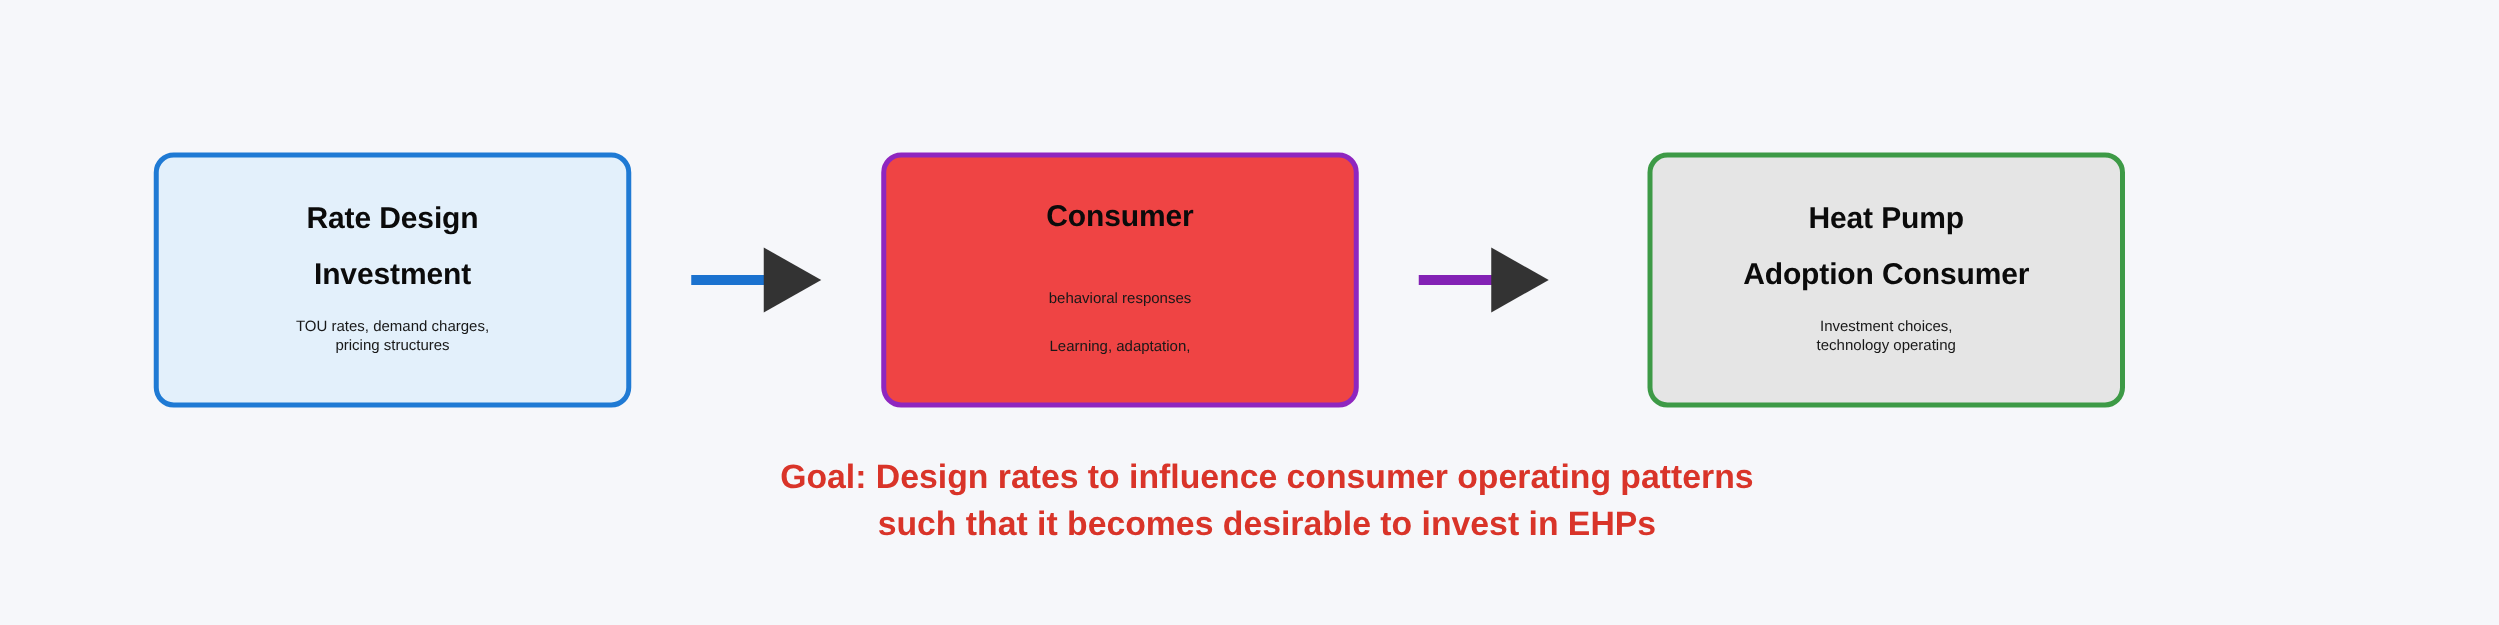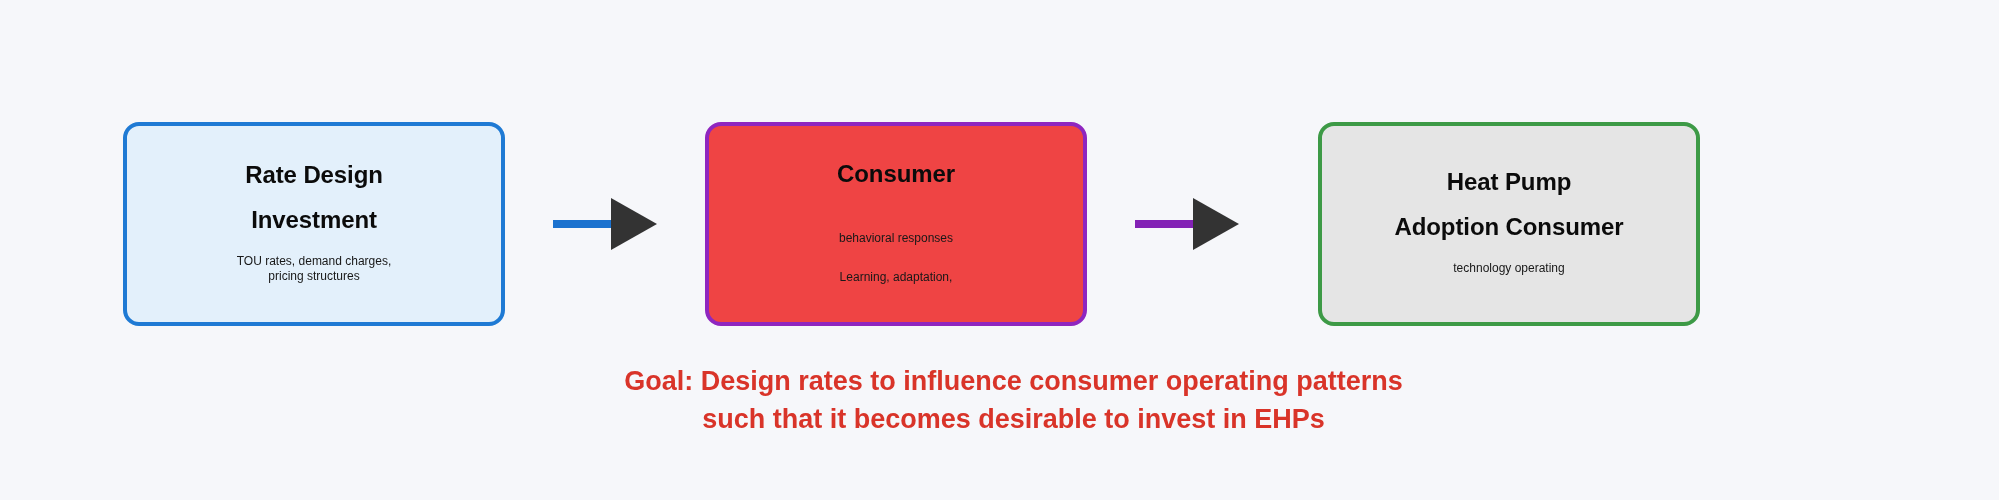--- a/index.html
+++ b/index.html
@@ -141,20 +141,21 @@
     </div>
 
     <div class="arrow">
       <div class="arrow-line arrow-line-purple"></div>
       <div class="arrow-head"></div>
     </div>
 
     <div class="node-box node-green">
       <div class="node-title node-title-line1">Heat Pump</div>
       <div class="node-title node-title-line2">Adoption Consumer</div>
+      <div class="node-subtitle">Investment choices,</div>
       <div class="node-subtitle">technology operating</div>
     </div>
 
   </div>
 
   <div class="goal-caption">
     <span class="goal-line">Goal: Design rates to influence consumer operating patterns</span>
     <span class="goal-line">such that it becomes desirable to invest in EHPs</span>
   </div>
 

